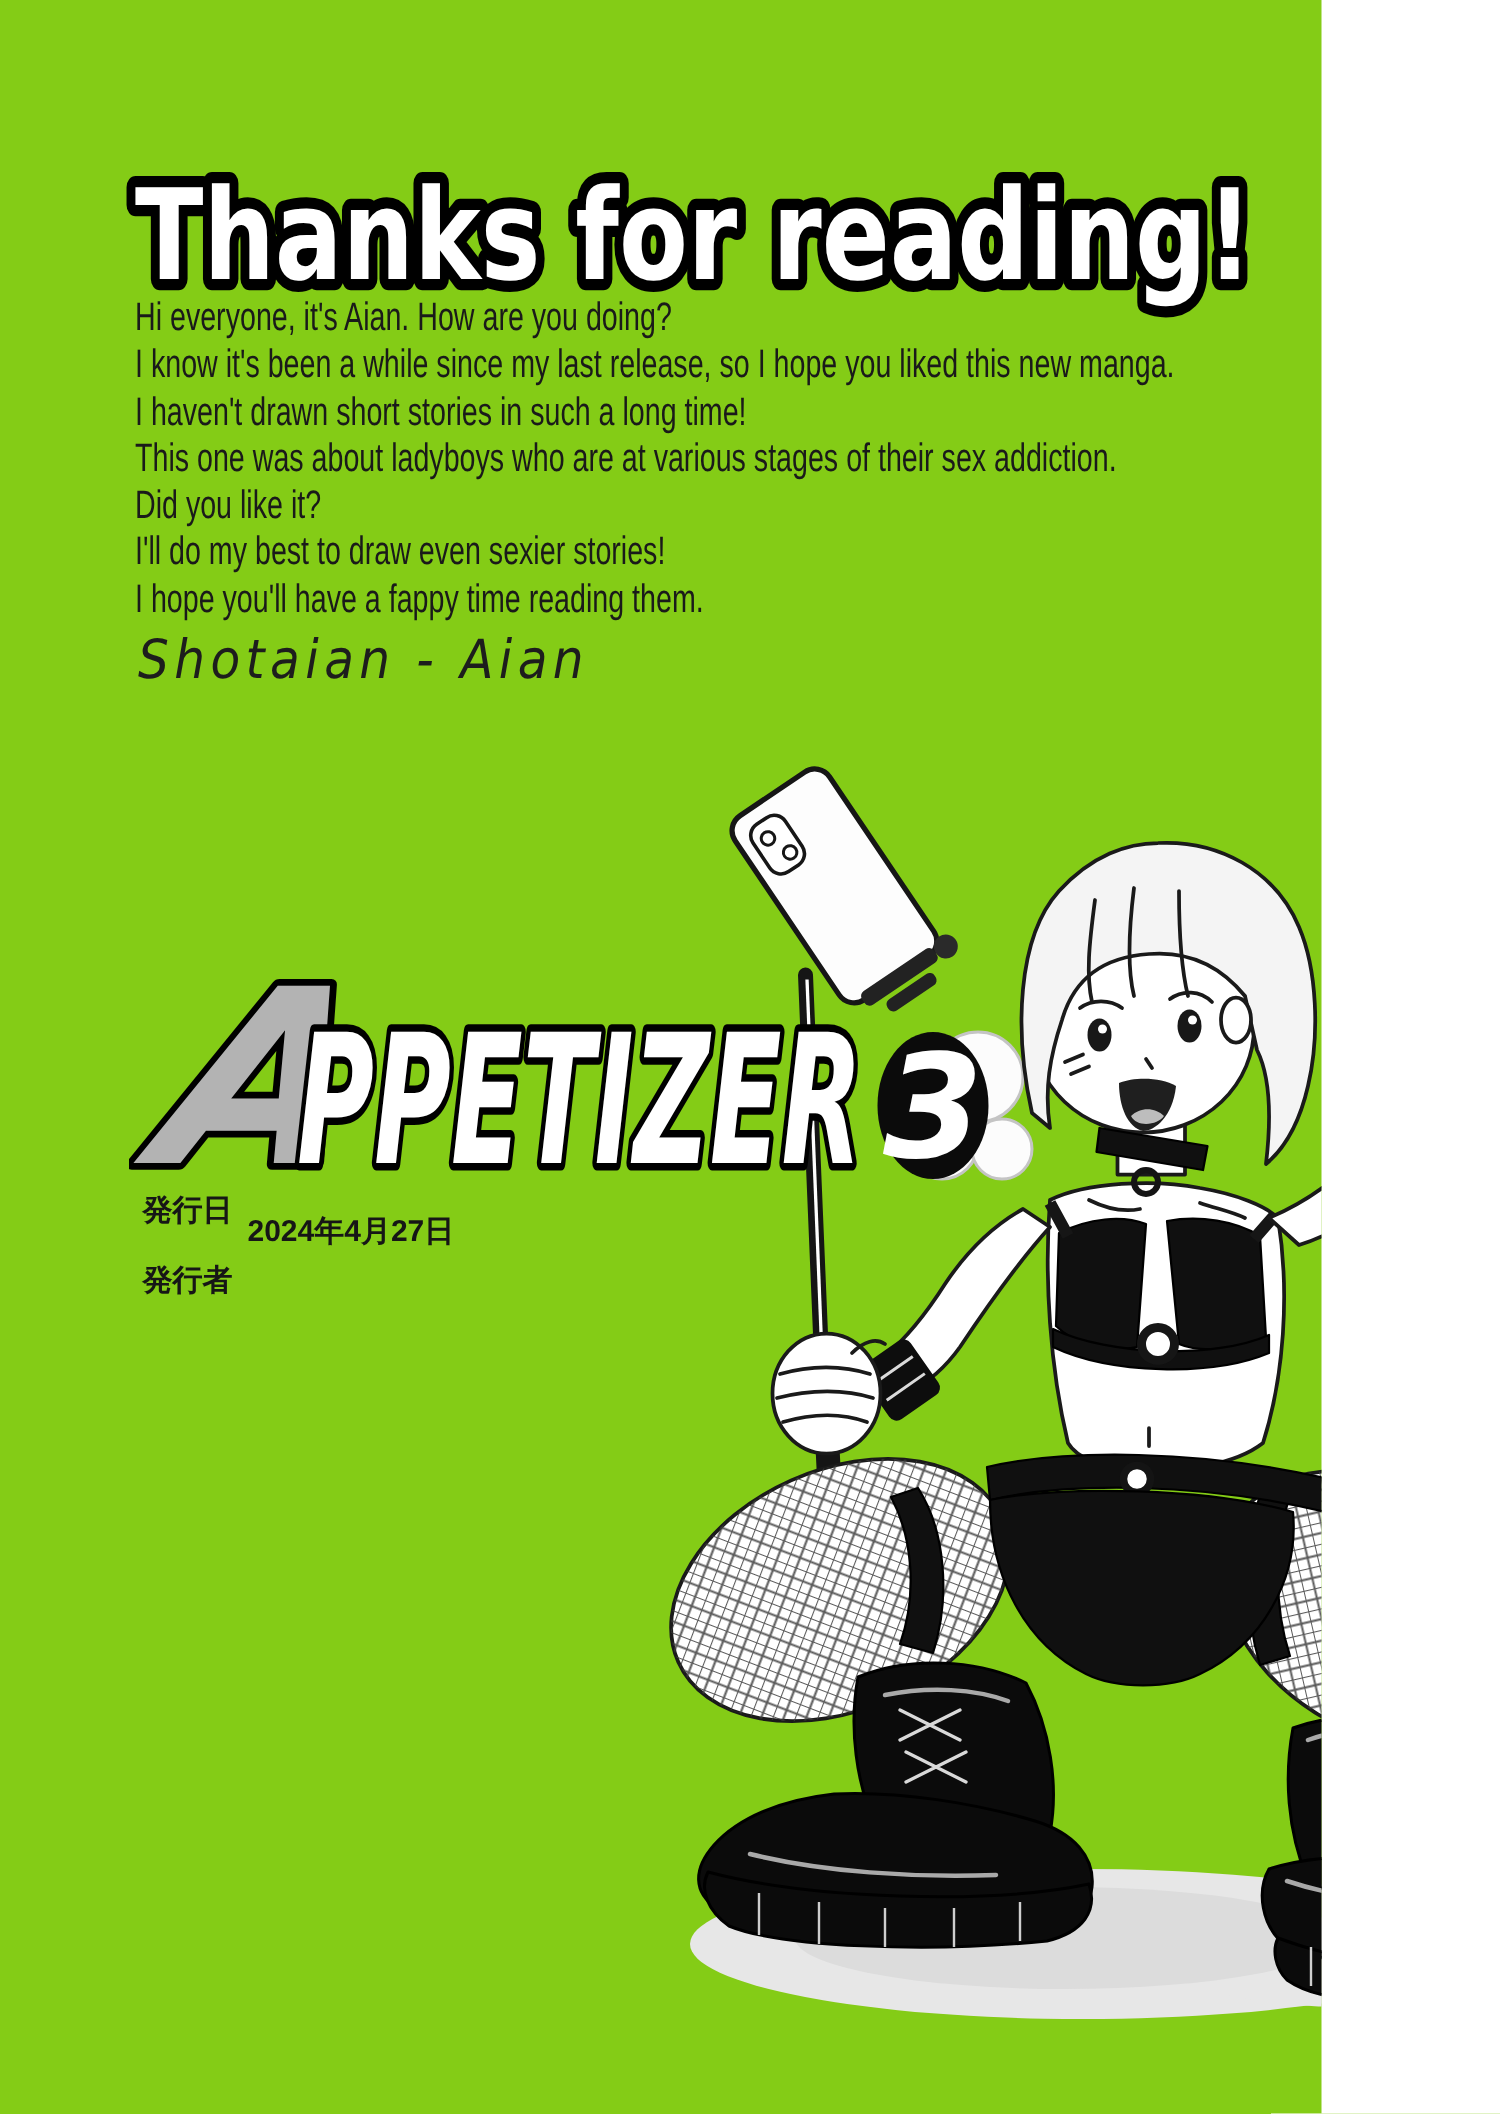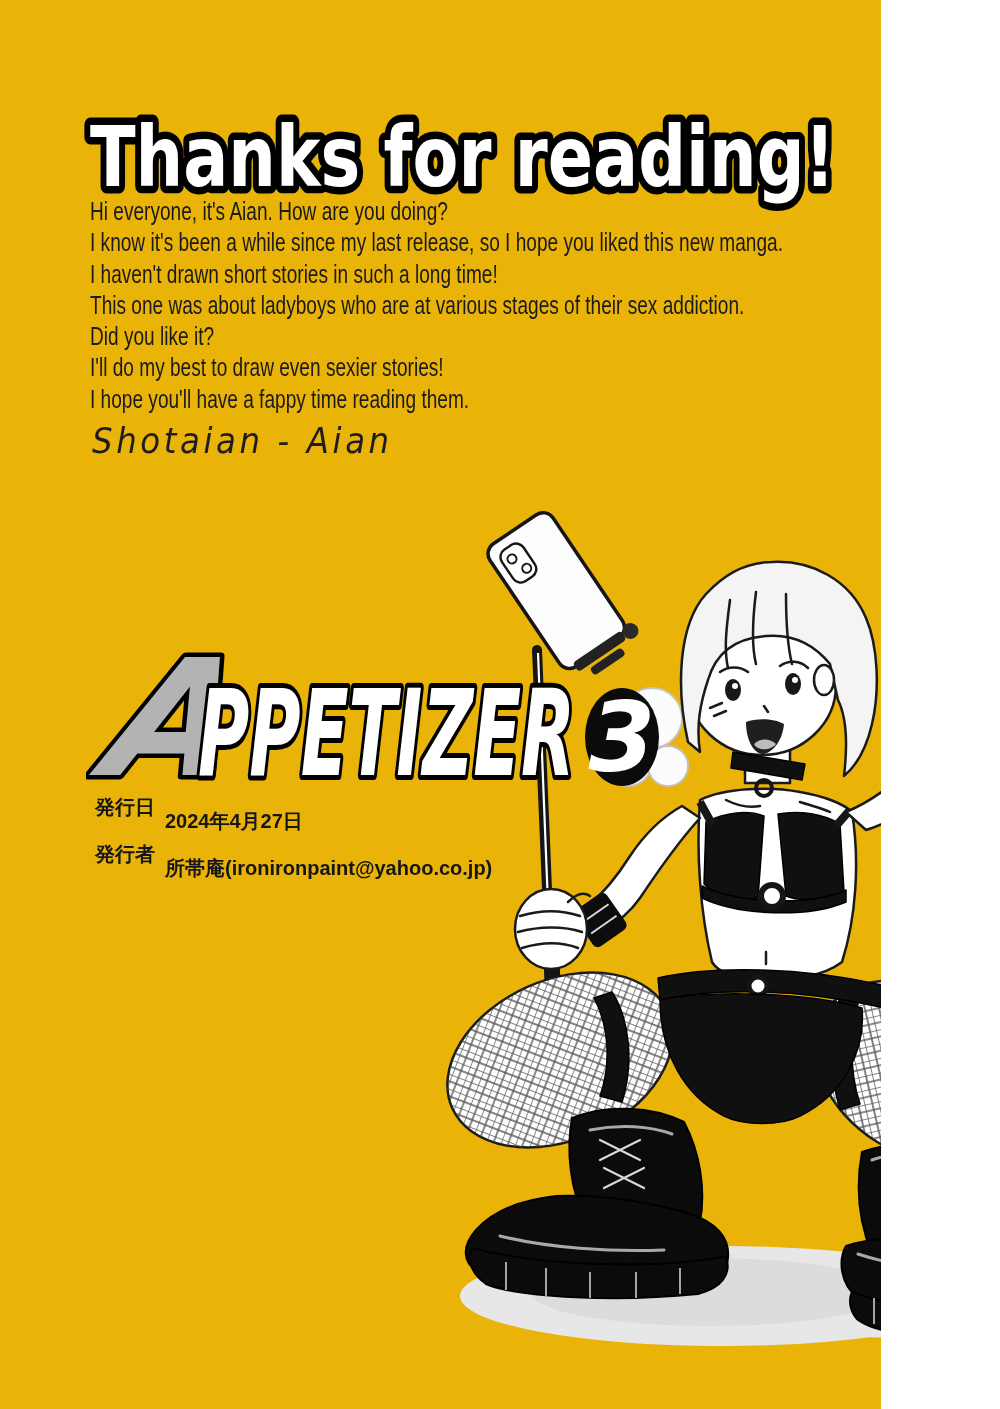--- a/index.html
+++ b/index.html
@@ -1,17 +1,17 @@
 <!DOCTYPE html>
 <html><head>
 <meta charset="utf-8">
 <style>
   html,body{margin:0;padding:0;background:#fff;}
   .page{
-    position:relative;width:881px;height:1409px;background:#eab308;
+    position:relative;width:881px;height:1409px;background:#84cc16;
     overflow:hidden;font-family:"Liberation Sans",sans-serif;color:#111;
   }
   .abs{position:absolute;}
   
   #title-svg{left:80px;top:100px;z-index:3;}
   
   .message{left:90px;top:196px;z-index:3;font-size:26.5px;line-height:31.3px;color:#1a1a1a;}
   .message .msg-line span{
     display:inline-block;transform:scaleX(0.72);transform-origin:0 50%;white-space:nowrap;
   }
@@ -204,17 +204,16 @@
     </g>
   </svg>
 
   <div class="abs colophon">
     <div class="row">
       <span class="lbl">発行日</span>
       <span class="val">2024年4月27日</span>
     </div>
     <div class="row">
       <span class="lbl">発行者</span>
-      <span class="val">所帯庵(ironironpaint@yahoo.co.jp)</span>
     </div>
   </div>
 
 </div>
 
 </body></html>

